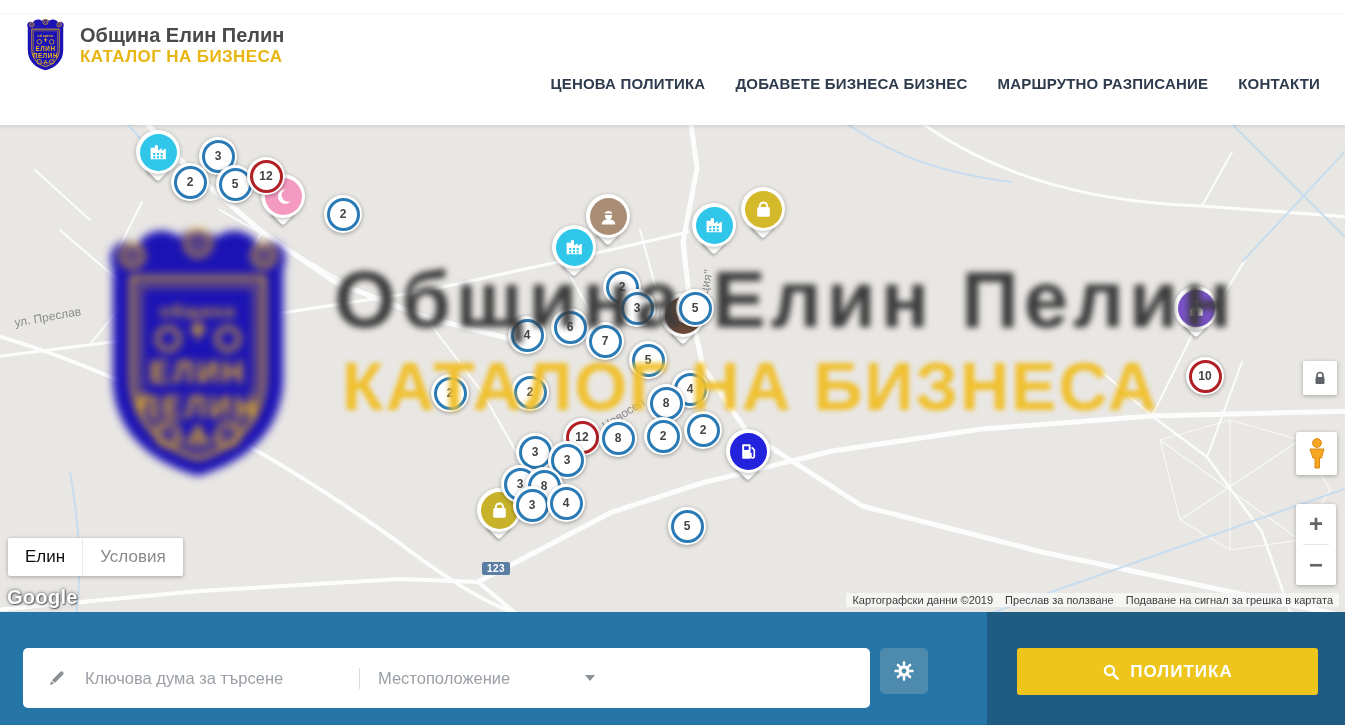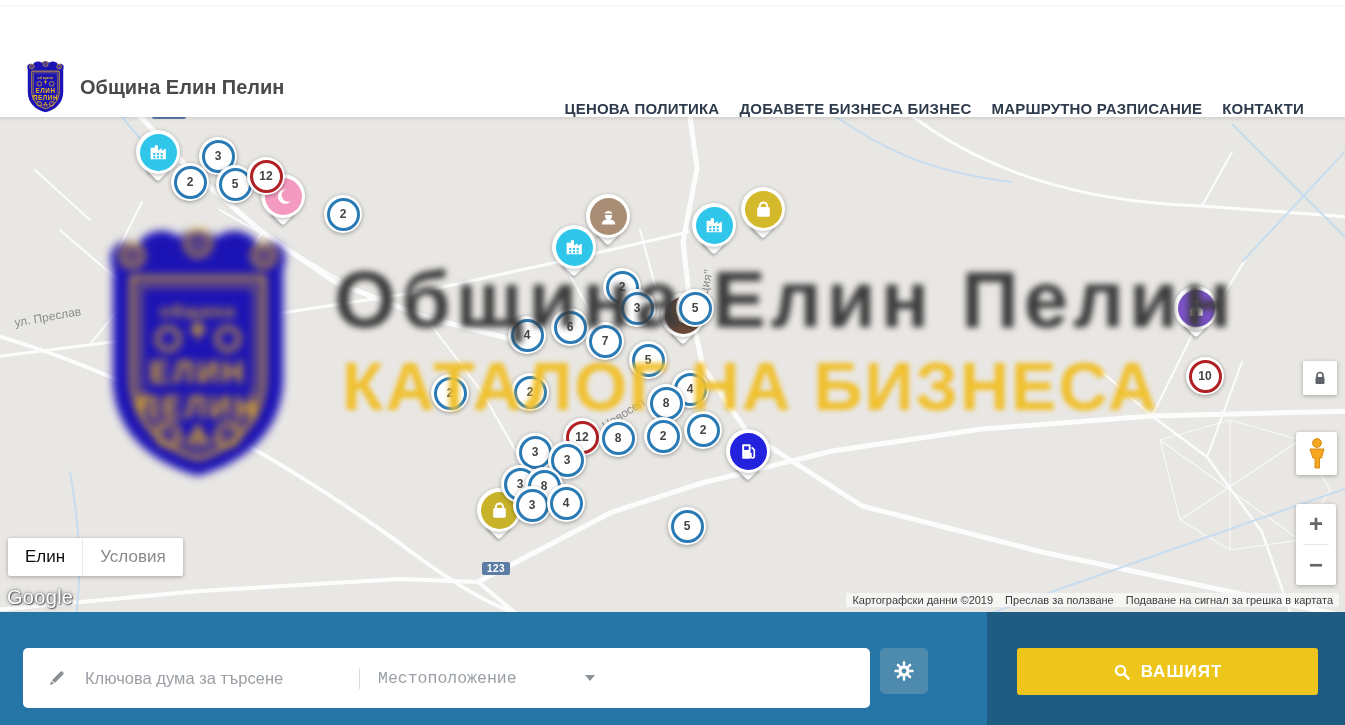--- a/index.html
+++ b/index.html
@@ -1,26 +1,26 @@
 <!DOCTYPE html>
 <html><head>
 <meta charset="utf-8">
 <style>
   html,body{margin:0;padding:0;}
   body{width:1345px;height:725px;position:relative;overflow:hidden;background:#fff;
        font-family:"Liberation Sans",sans-serif;}
 
   
-  .header{position:absolute;top:7px;left:0;width:1345px;height:110px;background:#fff;z-index:40;
-          box-shadow:0 1px 4px rgba(0,0,0,.14);display:flex;align-items:flex-end;}
+  .header{position:absolute;top:15px;left:0;width:1345px;height:110px;background:#fff;z-index:40;
+          box-shadow:0 1px 4px rgba(0,0,0,.14);display:flex;align-items:flex-start;flex-direction:column;}
   .brand{display:flex;align-items:center;margin-left:22px;gap:11px;cursor:pointer;}
   .brand .crest-sm{width:47px;height:60px;}
   .brand-t1{font-size:20px;font-weight:bold;color:#4a4a4a;line-height:1.15;}
   .brand-t2{font-size:17px;font-weight:bold;color:#e9b512;letter-spacing:.4px;}
-  .nav{margin-left:auto;margin-right:41px;display:flex;gap:20px;}
+  .nav{margin-left:auto;margin-right:25px;display:flex;gap:30px;}
   .nav a{font-size:15px;font-weight:bold;color:#2e3b4c;letter-spacing:.2px;text-decoration:none;white-space:nowrap;}
 
   
   .map{position:absolute;top:110px;left:0;width:1345px;height:502px;background:#e9e7e4;overflow:hidden;}
   .map .roads{position:absolute;left:0;top:0;}
   .layer{position:absolute;left:0;top:0;width:100%;height:100%;}
   .roadbadge{position:absolute;background:#5b7ca3;color:#fff;font-size:10px;font-weight:bold;
              padding:1px 5px;border-radius:2px;letter-spacing:.5px;z-index:2;}
   .roadlabel{position:absolute;font-size:12px;color:#8a8a8a;white-space:nowrap;z-index:2;}
 
@@ -44,21 +44,21 @@
          color:#3c3c3c;letter-spacing:5px;white-space:nowrap;filter:blur(3px);z-index:6;}
   .wm-t2{position:absolute;left:342px;top:242px;font-size:68px;line-height:68px;font-weight:bold;
          color:#f0c02e;letter-spacing:2px;white-space:nowrap;filter:blur(2.5px);z-index:6;}
 
   
   .mtc{position:absolute;left:8px;top:428px;display:flex;background:#fff;height:38px;border-radius:2px;
        box-shadow:0 1px 4px rgba(0,0,0,.3);z-index:8;}
   .mtc .b1{padding:0 17px;font-size:17px;font-weight:500;color:#0f0f0f;display:flex;align-items:center;cursor:pointer;}
   .mtc .b2{padding:0 17px;font-size:17px;color:#8a8a8a;display:flex;align-items:center;cursor:pointer;
            border-left:1px solid #e8e8e8;}
-  .glogo{position:absolute;left:7px;bottom:3px;font-size:20px;font-weight:normal;color:#fff;letter-spacing:.3px;z-index:8;
+  .glogo{position:absolute;left:7px;bottom:3px;font-size:20px;font-weight:bold;color:#fff;letter-spacing:.3px;z-index:8;
          text-shadow:0 0 2px rgba(90,90,90,.95),0 0 4px rgba(90,90,90,.6),1px 1px 1px rgba(80,80,80,.8);cursor:pointer;}
   .attr{position:absolute;right:6px;bottom:5px;display:flex;align-items:center;font-size:11px;color:#3c3c3c;
         background:rgba(248,248,248,.78);z-index:8;}
   .attr span{padding:1px 6px;white-space:nowrap;}
   .attr span.link{cursor:pointer;}
   .lockbtn{position:absolute;right:8px;top:251px;width:34px;height:34px;background:#fff;z-index:8;
            box-shadow:0 1px 4px rgba(0,0,0,.3);display:flex;align-items:center;justify-content:center;cursor:pointer;}
   .pegman{position:absolute;right:8px;top:322px;width:41px;height:43px;background:#fff;border-radius:2px;z-index:8;
           box-shadow:0 1px 4px rgba(0,0,0,.3);display:flex;align-items:center;justify-content:center;cursor:grab;}
   .zoomctl{position:absolute;right:9px;top:394px;width:40px;background:#fff;border-radius:2px;z-index:8;
@@ -72,21 +72,21 @@
   .darkpanel{position:absolute;left:987px;top:0;width:358px;height:113px;background:#1e5c84;}
   .sgroup{position:absolute;left:23px;top:36px;width:847px;height:60px;background:#fff;border-radius:5px;
           display:flex;align-items:center;}
   .sec{display:flex;align-items:center;box-sizing:border-box;}
   .sec-keyword{width:337px;border-right:1px solid #dcdcdc;padding-left:24px;gap:16px;}
   .sec-keyword input{border:0;outline:0;font-size:16.5px;color:#555;width:240px;background:transparent;
                      font-family:"Liberation Sans",sans-serif;}
   .sec-keyword input::placeholder{color:#9aa0a6;opacity:1;}
   .sec-select{position:relative;padding-left:18px;cursor:pointer;}
   .sec-cat{width:257px;border-right:1px solid #dcdcdc;}
-  .sec-loc{width:253px;font-family:Liberation Mono, monospace;}
+  .sec-loc{width:253px;}
   .sec-select .ph{font-size:16.5px;color:#9aa0a6;}
   .caret{position:absolute;right:18px;top:50%;margin-top:-3px;width:0;height:0;
          border-left:5px solid transparent;border-right:5px solid transparent;border-top:6px solid #8b9196;}
   .gearbtn{position:absolute;left:880px;top:36px;width:48px;height:46px;background:#4e89ae;border-radius:5px;
            display:flex;align-items:center;justify-content:center;cursor:pointer;}
   .searchbtn{position:absolute;left:30px;top:36px;width:301px;height:47px;background:#eec51a;border-radius:3px;
              border:0;color:#fff;font-weight:bold;font-size:17px;letter-spacing:1px;cursor:pointer;
              display:flex;align-items:center;justify-content:center;gap:10px;font-family:"Liberation Sans",sans-serif;}
 </style>
 </head>
@@ -120,20 +120,21 @@
   </defs>
 </svg>
 
 <div class="header">
   <div class="brand">
     <svg class="crest-sm" viewBox="0 0 163 190">
         <use href="#crest-sym"></use>
       </svg>
     <div>
       <div class="brand-t1">Община Елин Пелин</div>
+      <div class="brand-t2">КАТАЛОГ НА БИЗНЕСА</div>
     </div>
   </div>
   <nav class="nav">
     <a href="#">ЦЕНОВА ПОЛИТИКА</a>
     <a href="#">ДОБАВЕТЕ БИЗНЕСА БИЗНЕС</a>
     <a href="#">МАРШРУТНО РАЗПИСАНИЕ</a>
     <a href="#">КОНТАКТИ</a>
   </nav>
 </div>
 
@@ -483,21 +484,21 @@
   </div>
 </div>
 
 <div class="bar">
   <div class="darkpanel">
     <button class="searchbtn">
       <svg width="18" height="18" viewBox="0 0 18 18">
         <circle cx="7.5" cy="7.5" r="4.6" fill="none" stroke="#fff" stroke-width="2.2"></circle>
         <line x1="11.2" y1="11.2" x2="15.6" y2="15.6" stroke="#fff" stroke-width="2.6" stroke-linecap="round"></line>
       </svg>
-      <span>ВАШИЯТ</span>
+      <span>ПОЛИТИКА</span>
     </button>
   </div>
   <div class="sgroup">
     <div class="sec sec-keyword">
       <svg width="20" height="20" viewBox="0 0 20 20">
         <path fill="#8a8f94" d="M3 17 l1.2-4 2.8 2.8 -4 1.2 z M5 12.2 L13.4 3.8 a2 2 0 0 1 2.8 2.8 L7.8 15 z"></path>
       </svg>
       <input type="text" placeholder="Ключова дума за търсене" style="">
     </div>
     <div class="sec sec-select sec-loc">

